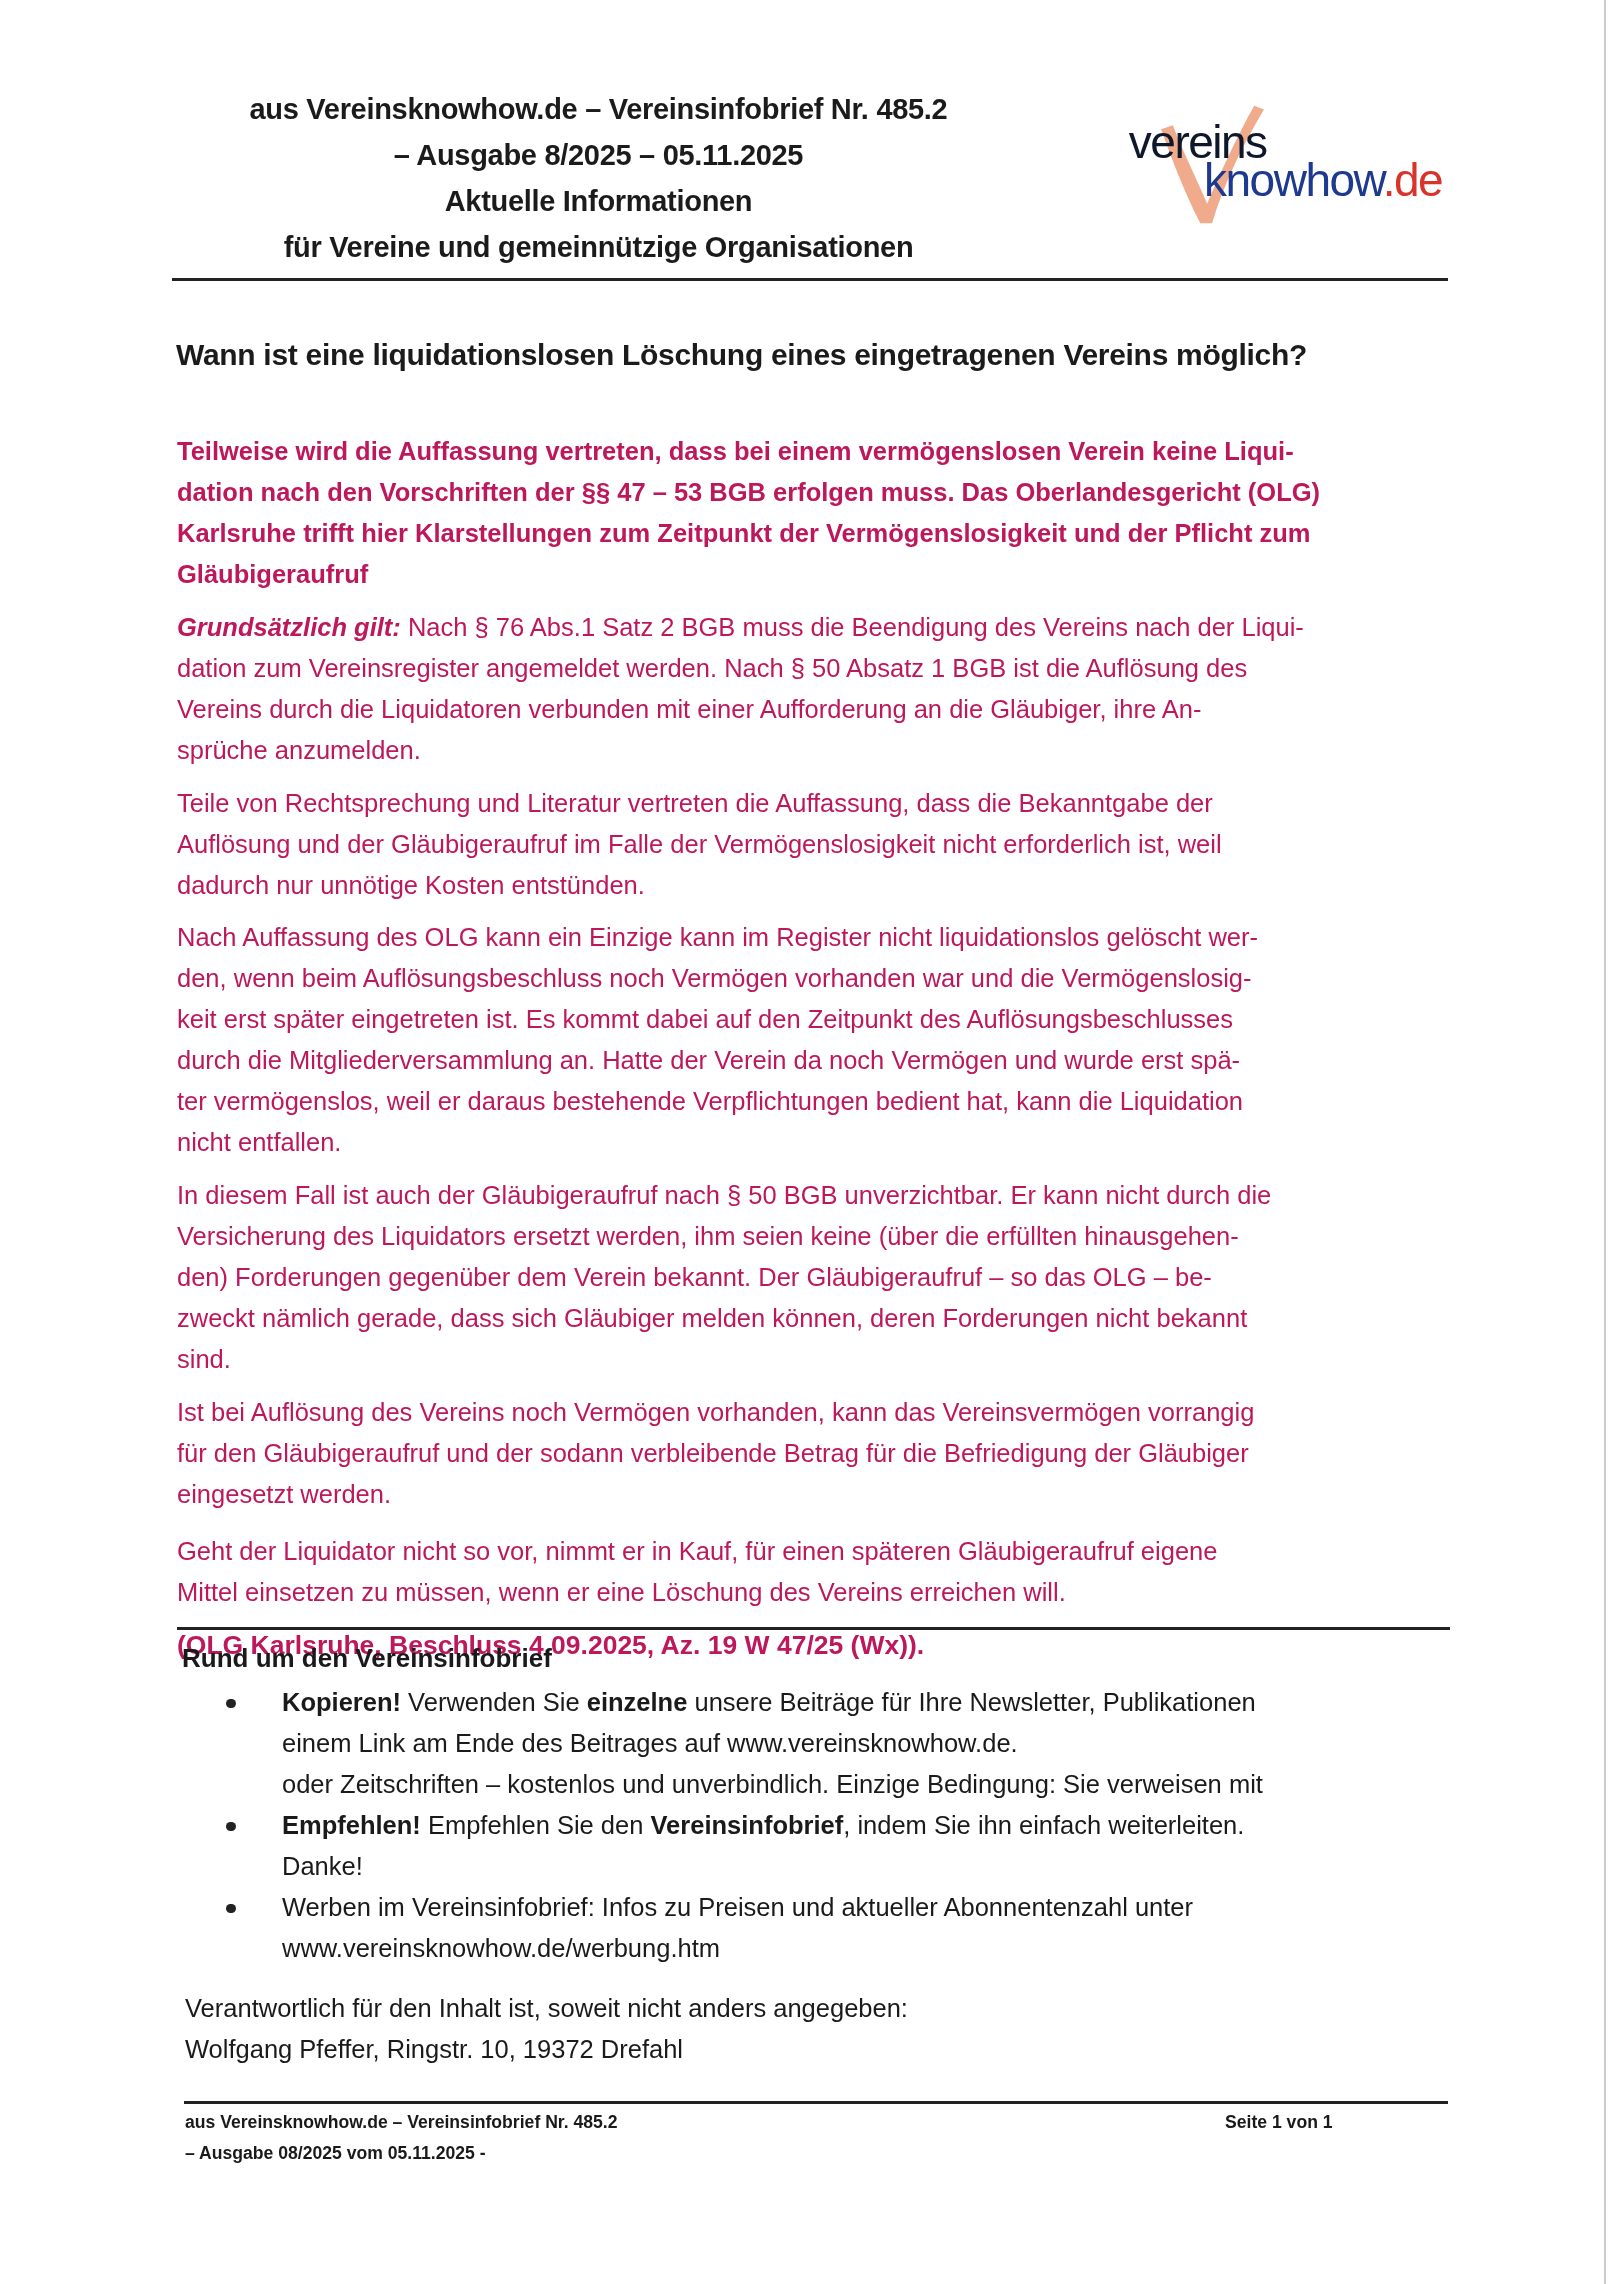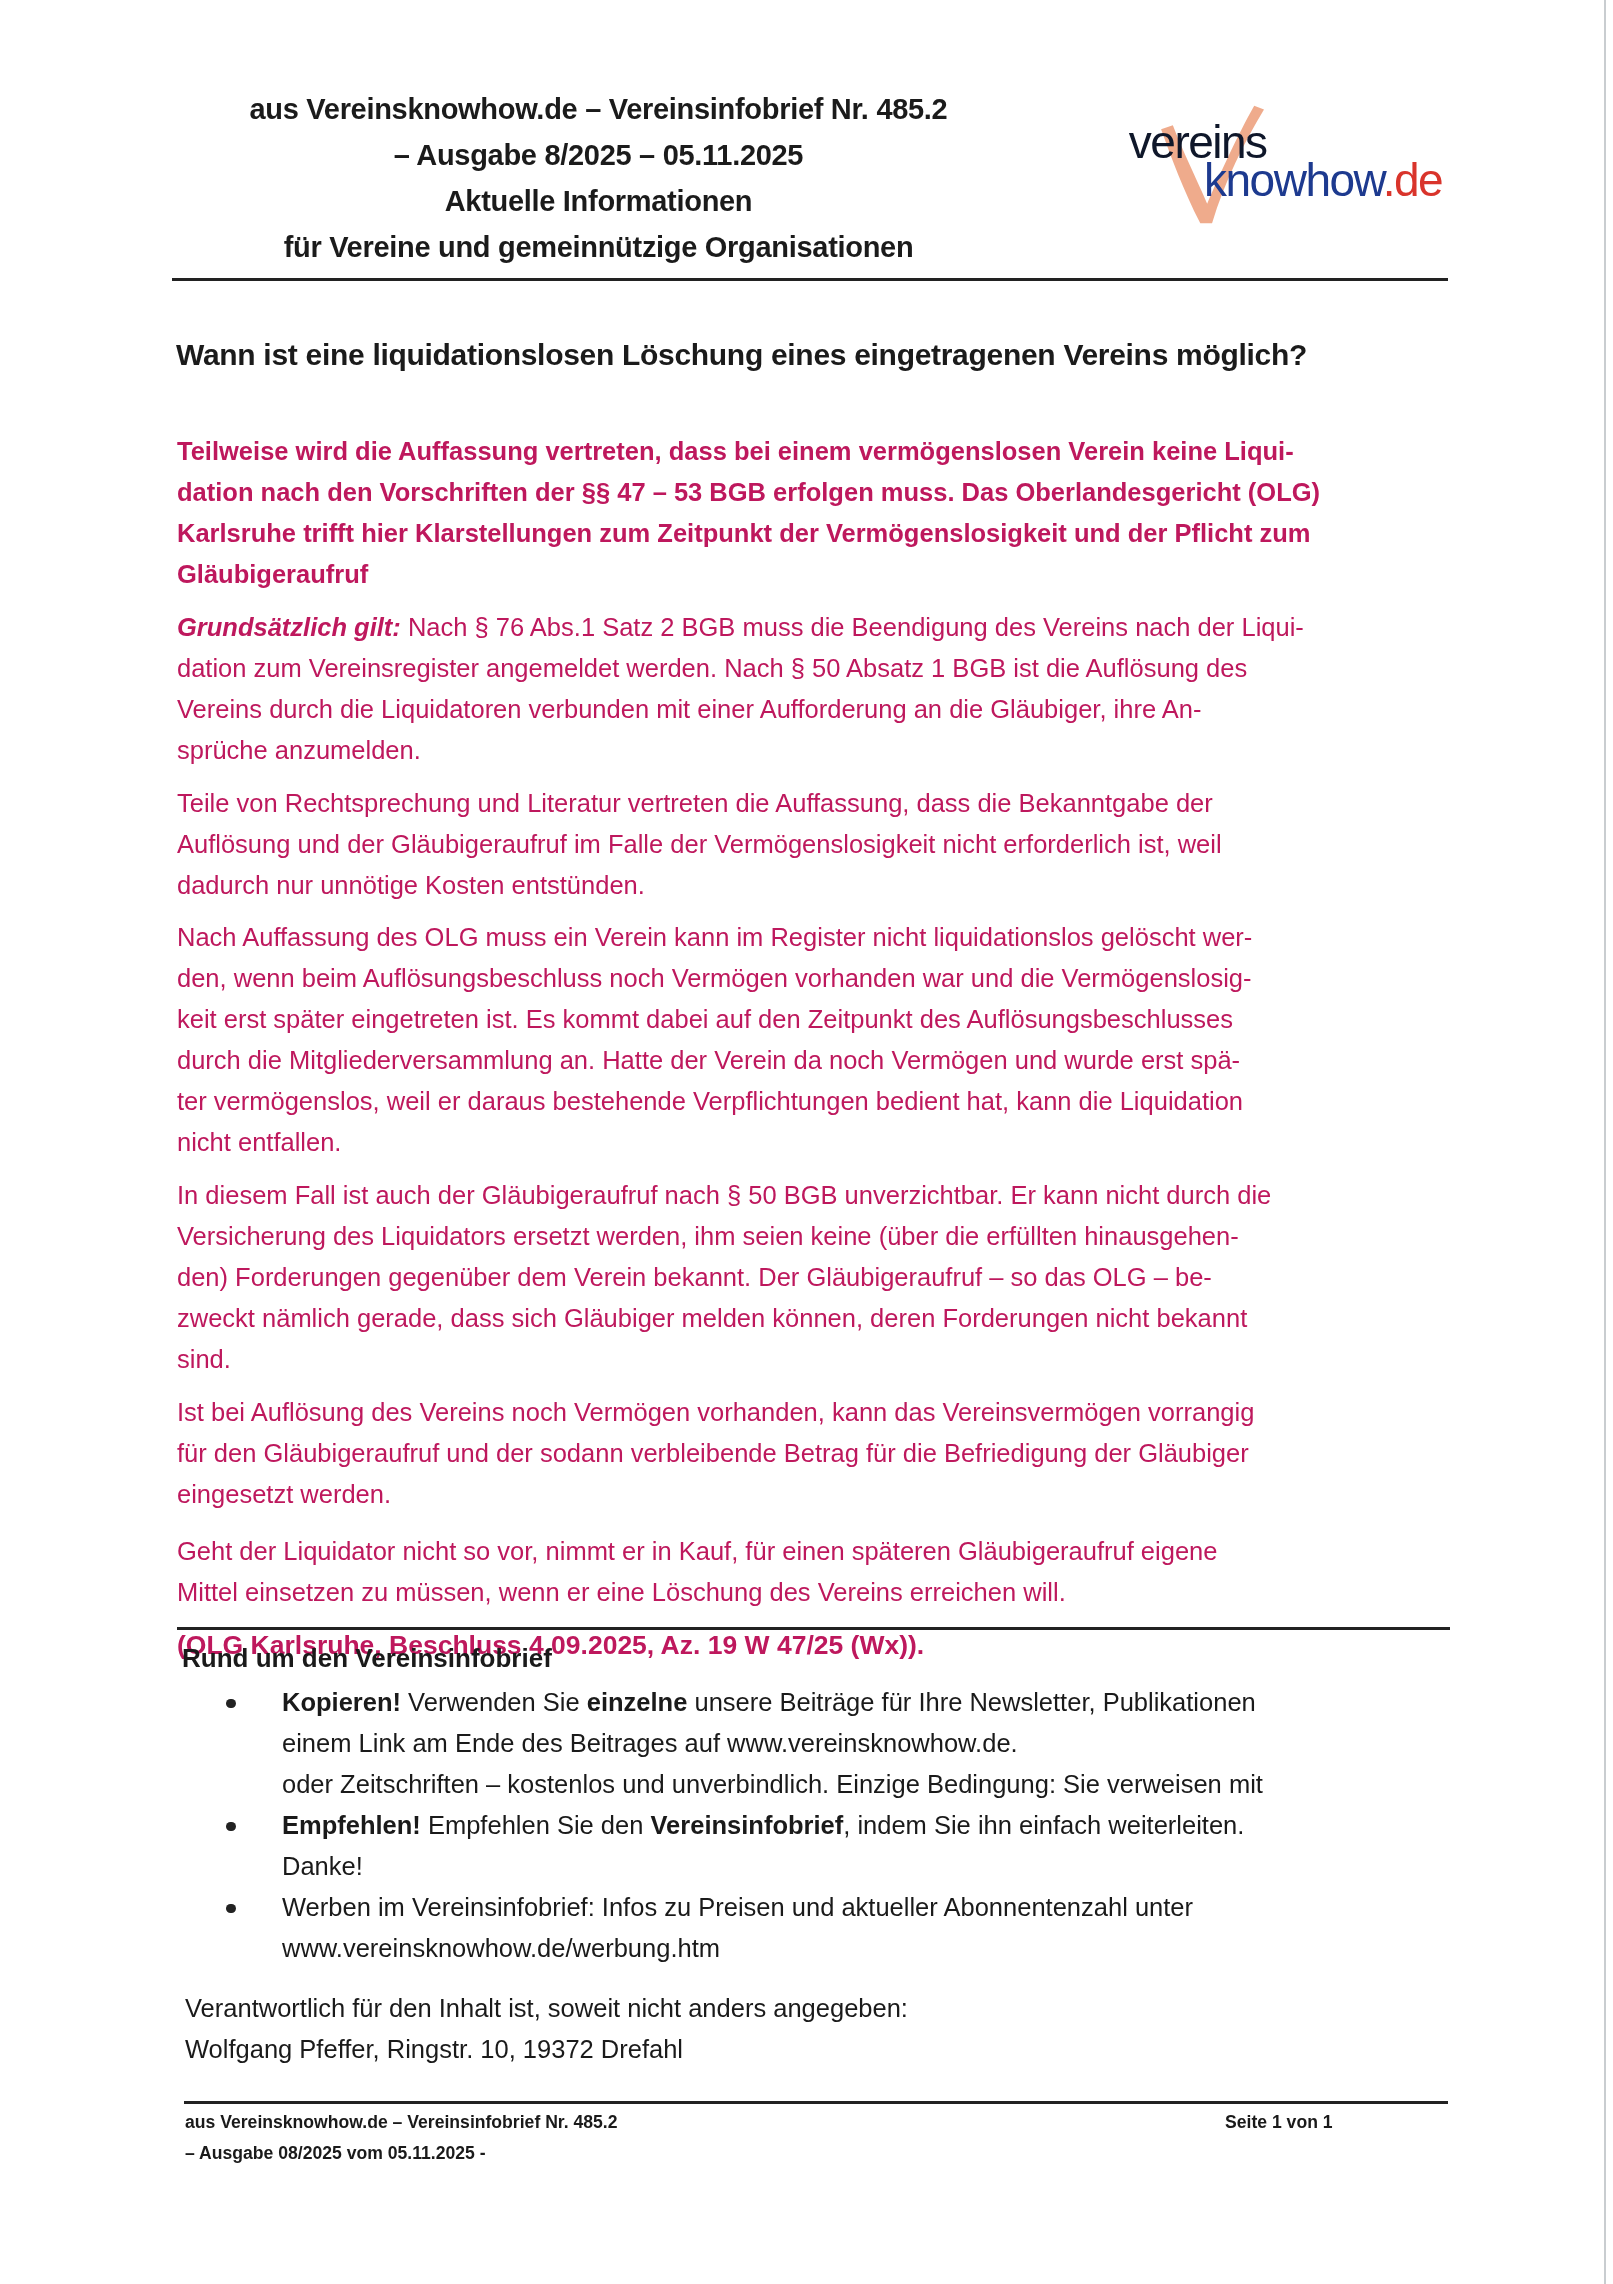--- a/index.html
+++ b/index.html
@@ -82,21 +82,21 @@
       <span class="line">sprüche anzumelden.</span>
     </p>
 
     <p>
       <span class="line">Teile von Rechtsprechung und Literatur vertreten die Auffassung, dass die Bekanntgabe der</span>
       <span class="line">Auflösung und der Gläubigeraufruf im Falle der Vermögenslosigkeit nicht erforderlich ist, weil</span>
       <span class="line">dadurch nur unnötige Kosten entstünden.</span>
     </p>
 
     <p>
-      <span class="line">Nach Auffassung des OLG muss ein Verein kann im Register nicht liquidationslos gelöscht wer-</span>
+      <span class="line">Nach Auffassung des OLG kann ein Einzige kann im Register nicht liquidationslos gelöscht wer-</span>
       <span class="line">den, wenn beim Auflösungsbeschluss noch Vermögen vorhanden war und die Vermögenslosig-</span>
       <span class="line">keit erst später eingetreten ist. Es kommt dabei auf den Zeitpunkt des Auflösungsbeschlusses</span>
       <span class="line">durch die Mitgliederversammlung an. Hatte der Verein da noch Vermögen und wurde erst spä-</span>
       <span class="line">ter vermögenslos, weil er daraus bestehende Verpflichtungen bedient hat, kann die Liquidation</span>
       <span class="line">nicht entfallen.</span>
     </p>
 
     <p>
       <span class="line">In diesem Fall ist auch der Gläubigeraufruf nach § 50 BGB unverzichtbar. Er kann nicht durch die</span>
       <span class="line">Versicherung des Liquidators ersetzt werden, ihm seien keine (über die erfüllten hinausgehen-</span>

